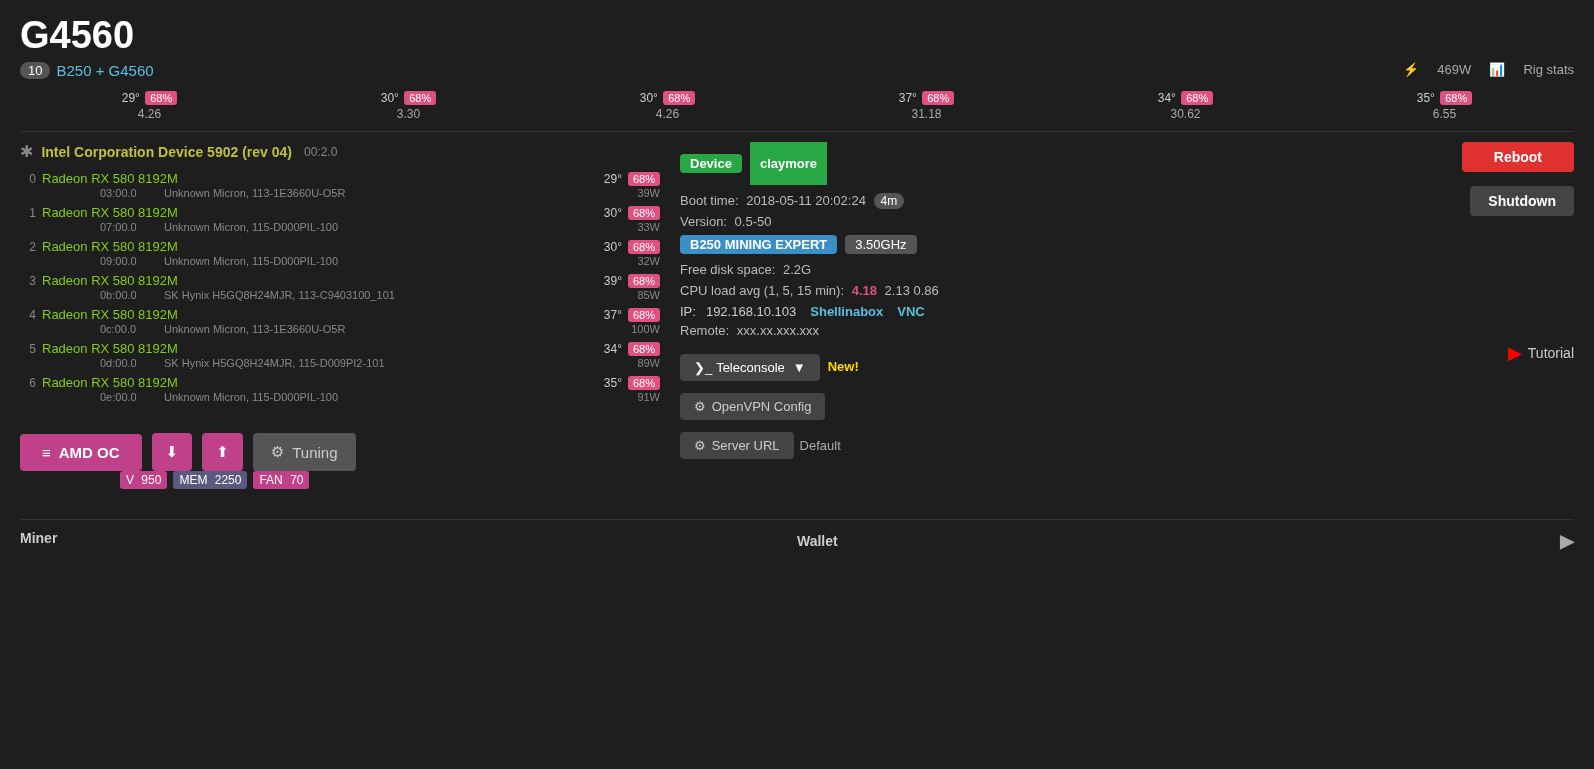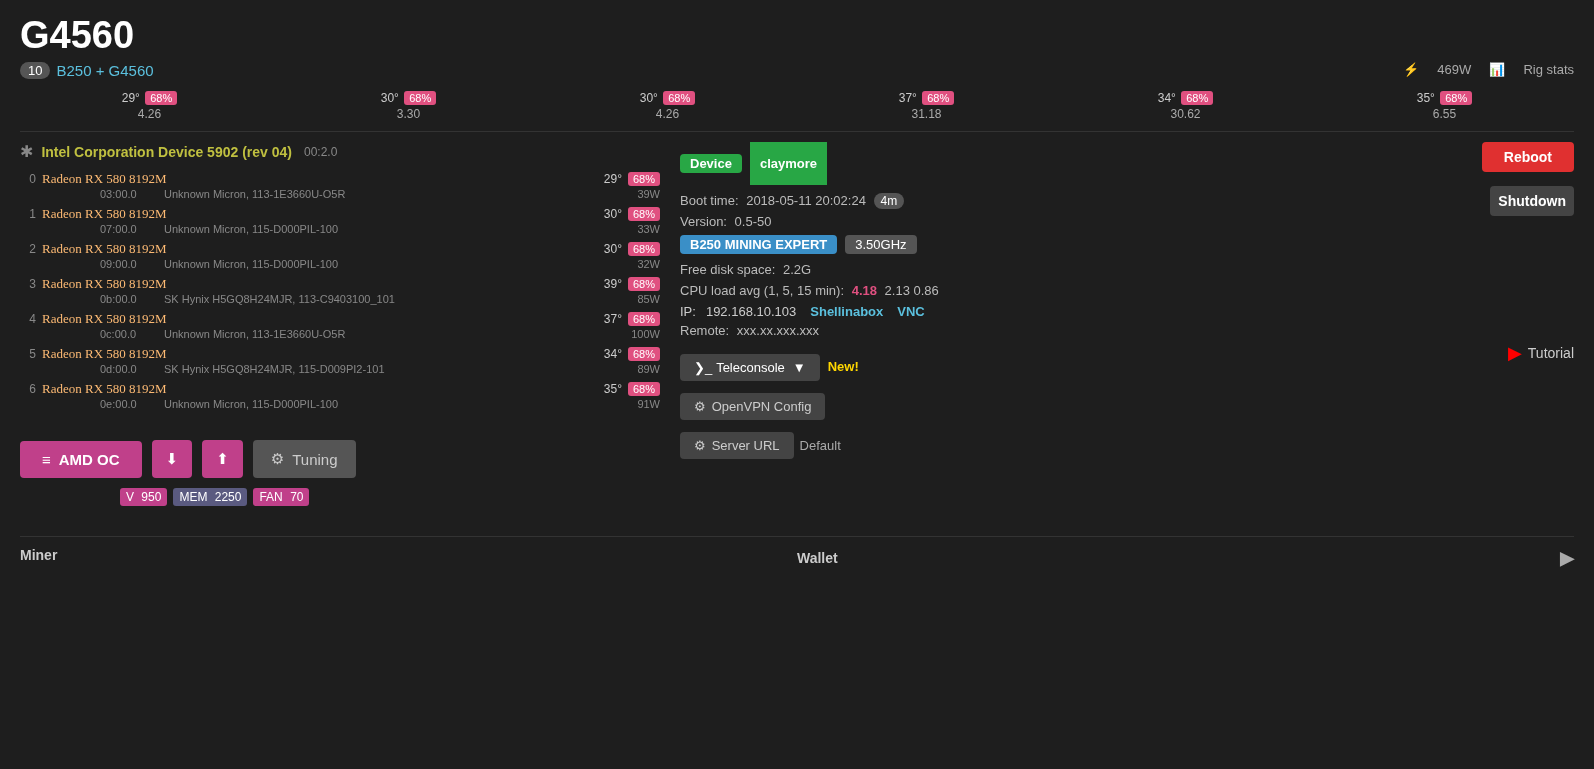--- a/index.html
+++ b/index.html
@@ -134,24 +134,23 @@
       width: 16px;
       text-align: right;
       font-size: 12px;
     }
     .gpu-pci {
       color: #888;
       font-size: 11px;
       width: 58px;
     }
     .gpu-model {
-      color: #fdba74;
+      color: #84cc16;
       flex: 1;
       font-size: 13px;
-      font-family: Liberation Serif, serif;
     }
     .gpu-temp-badge {
       color: #ccc;
       font-size: 12px;
       width: 36px;
       text-align: right;
     }
     .gpu-fan-badge {
       background: #e05080;
       color: #fff;
@@ -248,32 +247,32 @@
       font-size: 13px;
       text-decoration: none;
       font-weight: 600;
     }
     
     .reboot-btn {
       background: #e03030;
       color: #fff;
       border: none;
       border-radius: 4px;
-      padding: 7px 22px;
+      padding: 7px 32px;
       font-size: 14px;
       cursor: pointer;
       font-weight: 600;
       margin-bottom: 8px;
     }
     .shutdown-btn {
       background: #444;
       color: #fff;
       border: none;
       border-radius: 4px;
-      padding: 7px 8px;
+      padding: 7px 18px;
       font-size: 14px;
       cursor: pointer;
       font-weight: 600;
     }
     .info-panel-inner {
       display: flex;
       gap: 12px;
     }
     .info-left { flex: 1; }
     .info-right { display: flex; flex-direction: column; align-items: flex-end; gap: 6px; }
@@ -366,21 +365,20 @@
       padding: 10px 18px;
       font-size: 15px;
       cursor: pointer;
       display: inline-flex;
       align-items: center;
       gap: 8px;
     }
     .bottom-badges {
       display: flex;
       gap: 6px;
-      margin-top: 10px;
       margin-left: 100px;
     }
     .v-badge { background: #c0408a; color: #fff; border-radius: 3px; padding: 2px 6px; font-size: 12px; }
     .mem-badge { background: #5a5a80; color: #fff; border-radius: 3px; padding: 2px 6px; font-size: 12px; }
     .fan-badge2 { background: #c0408a; color: #fff; border-radius: 3px; padding: 2px 6px; font-size: 12px; }
     
     .section-footer {
       display: flex;
       margin-top: 30px;
       border-top: 1px solid #333;

